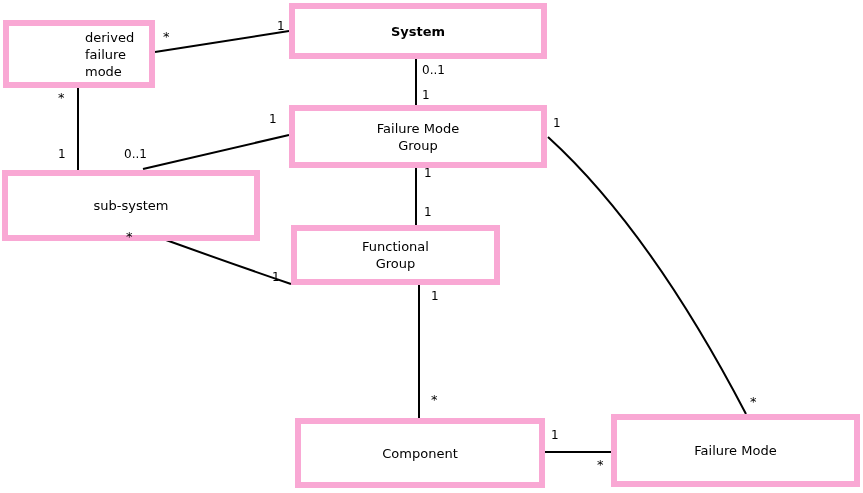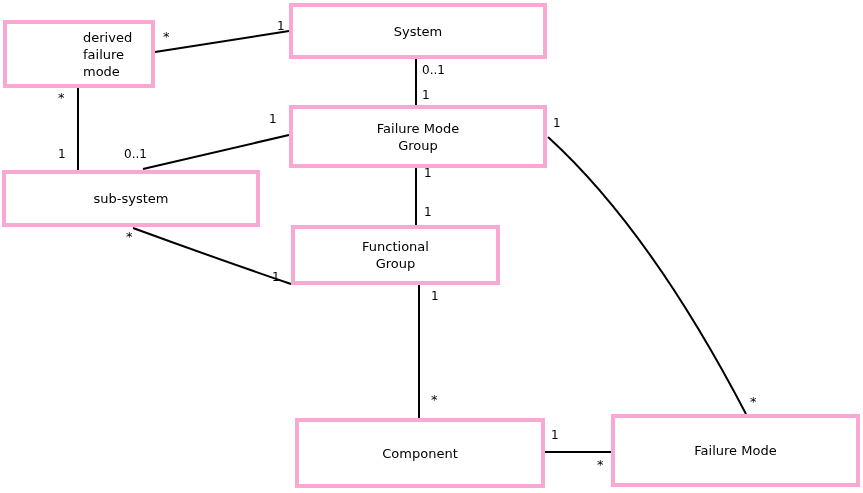--- a/index.html
+++ b/index.html
@@ -19,21 +19,21 @@
     position: absolute;
     left: 0;
     top: 0;
     width: 863px;
     height: 493px;
     pointer-events: none;
   }
   .uml-box {
     position: absolute;
     box-sizing: border-box;
-    border: 4px solid #f9a8d4;
+    border: 6px solid #f9a8d4;
     background: #ffffff;
     display: flex;
     align-items: center;
     justify-content: center;
   }
   .uml-box-label {
     font-size: 13px;
     line-height: 17px;
     color: #000000;
     text-align: center;
@@ -83,30 +83,30 @@
 
     <path d="M 548 137 Q 650 230 746 414" stroke="#000000" stroke-width="2" fill="none"></path>
   </svg>
 
   <div class="uml-box offset-label" style="left:3px; top:20px; width:152px; height:68px;">
     <span class="uml-box-label">derived
 failure
 mode</span>
   </div>
 
-  <div class="uml-box" style="left:289px; top:3px; width:258px; height:56px;">
+  <div class="uml-box" style="left:289px; top:3px; width:258px; height:56px;font-weight:bold;">
     <span class="uml-box-label">System</span>
   </div>
 
   <div class="uml-box" style="left:289px; top:105px; width:258px; height:63px;">
     <span class="uml-box-label">Failure Mode
 Group</span>
   </div>
 
-  <div class="uml-box" style="left:2px; top:170px; width:258px; height:57px;">
+  <div class="uml-box" style="left:2px; top:170px; width:258px; height:71px;">
     <span class="uml-box-label">sub-system</span>
   </div>
 
   <div class="uml-box" style="left:291px; top:225px; width:209px; height:60px;">
     <span class="uml-box-label">Functional
 Group</span>
   </div>
 
   <div class="uml-box" style="left:295px; top:418px; width:250px; height:70px;">
     <span class="uml-box-label">Component</span>

